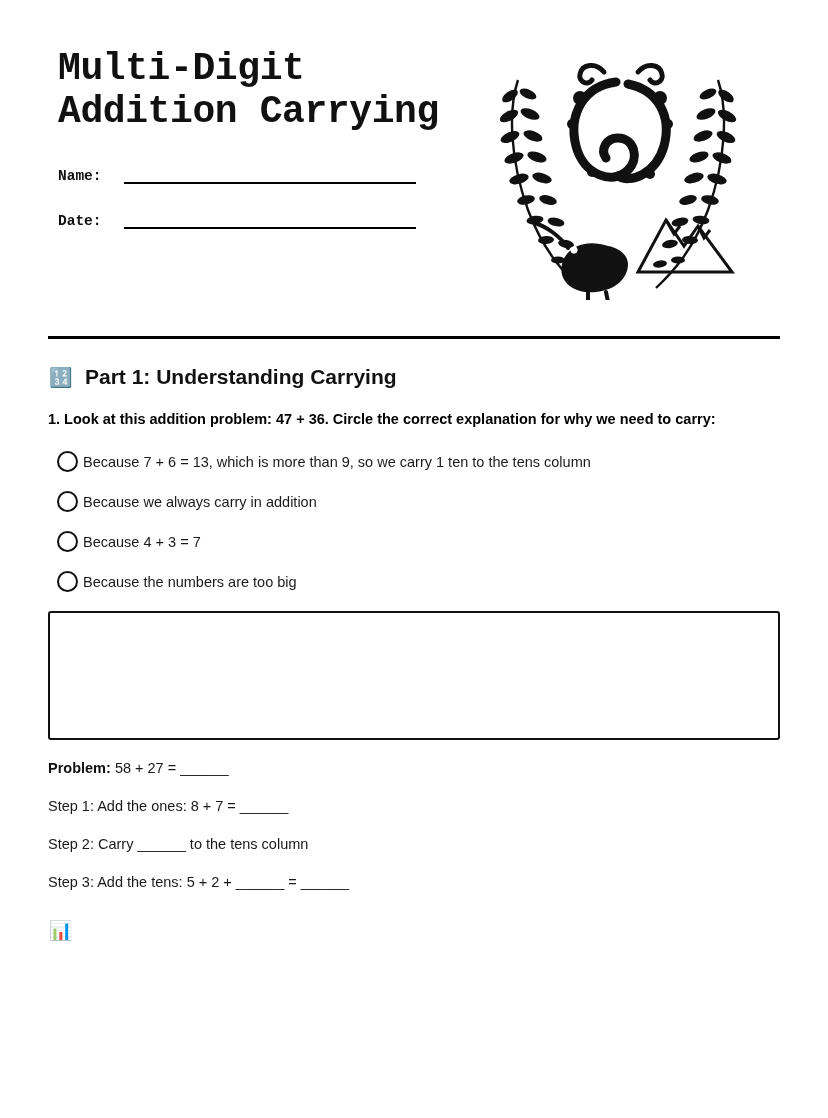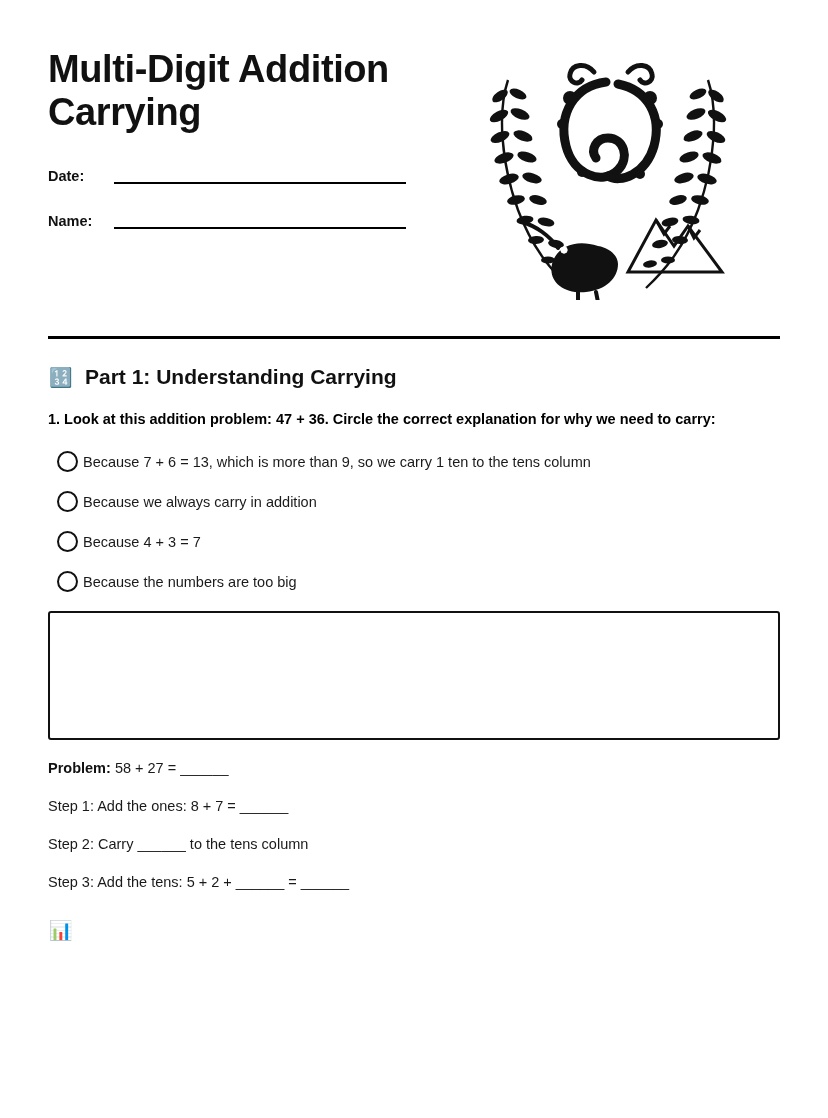--- a/index.html
+++ b/index.html
@@ -19,21 +19,22 @@
     position: relative;
     width: 828px;
     height: 1118px;
     box-sizing: border-box;
     padding: 44px 48px 0 48px;
   }
   
   .header {
     display: flex;
     align-items: flex-start;
-    justify-content: flex-start;
+    justify-content: center;
+    font-family: Liberation Mono, monospace;
   }
   .header-left {
     width: 430px;
     padding-top: 4px;
   }
   .doc-title {
     font-size: 38px;
     font-weight: bold;
     line-height: 1.13;
     letter-spacing: -0.4px;
@@ -160,26 +161,26 @@
 </head>
 <body>
 
 <div class="page">
 
   <div class="header">
     <div class="header-left">
       <h1 class="doc-title">Multi-Digit Addition Carrying</h1>
 
       <div class="field-row">
-        <span class="field-label">Date:</span>
+        <span class="field-label">Name:</span>
         <span class="field-line"></span>
       </div>
 
       <div class="field-row">
-        <span class="field-label">Name:</span>
+        <span class="field-label">Date:</span>
         <span class="field-line"></span>
       </div>
     </div>
 
     <div class="artwork">
       <svg viewBox="0 0 260 250" width="260" height="250" xmlns="http://www.w3.org/2000/svg">
         <g fill="#111" stroke="#111">
 
           <g stroke-width="2.4" fill="none">
             <path d="M30 30 C20 60 22 110 40 160 C55 200 75 222 92 238"></path>

